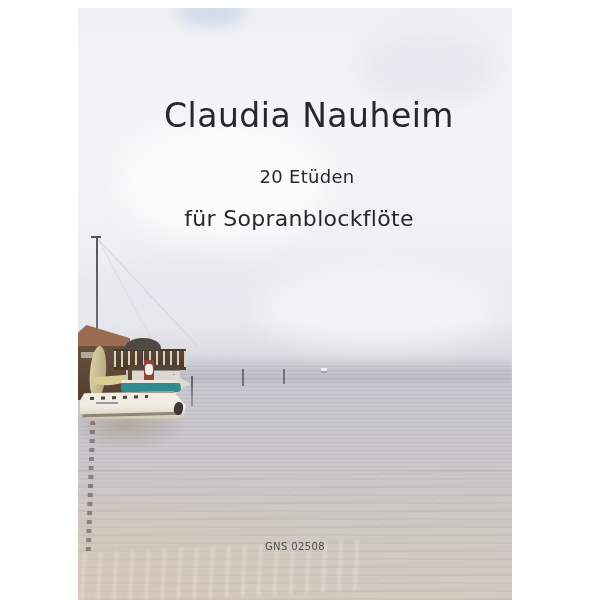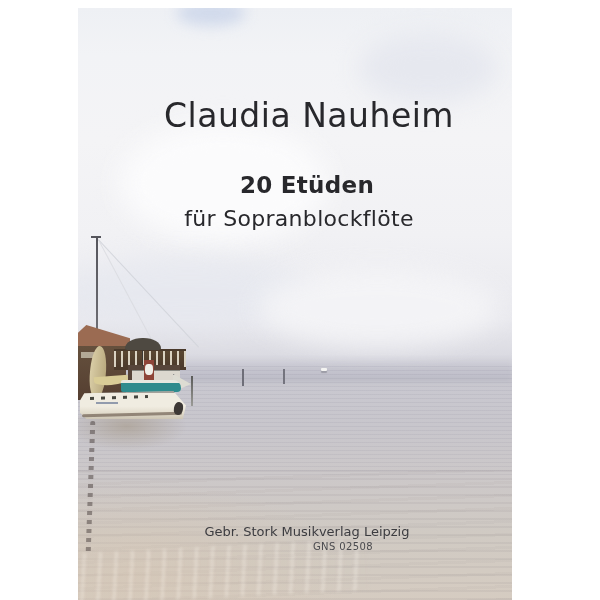--- a/index.html
+++ b/index.html
@@ -136,24 +136,24 @@
   .hull-waterline { left: 4px; top: 405px; width: 100px; height: 3px; background:#78695c; border-radius: 2px; transform: rotate(-1.5deg); opacity:.75; }
   .bow-fender { left: 96px; top: 394px; width: 9px; height: 13px; background:#3d3835; border-radius: 45%; transform: rotate(10deg); }
 
   .mooring-post-near { left: 113px; top: 368px; width: 2px; height: 30px; background: linear-gradient(180deg,#5a5a58,#9a9a96); }
   .mooring-post-far1 { left: 164px; top: 361px; width: 2px; height: 17px; background:#6e6e78; }
   .mooring-post-far2 { left: 205px; top: 361px; width: 2px; height: 15px; background:#74747e; }
 
   
   .txt { left: 0; width: 434px; text-align: center; color: #28282c; }
   .author-name { top: 88px;  font-size: 33px; letter-spacing: .5px; transform: translateX(14px); }
-  .work-title  { top: 164px; font-size: 23px; letter-spacing: .3px; transform: translateX(12px); font-weight: bold; }
+  .work-title  { top: 158px; font-size: 18px; letter-spacing: .3px; transform: translateX(12px); }
   .work-subtitle { top: 198px; font-size: 22px; letter-spacing: .3px; transform: translateX(4px); }
   .publisher-line { top: 516px; font-size: 13px; color: #3c3c40; transform: translateX(12px); }
-  .catalog-number { top: 533px; font-size: 10px; color: #4a4a4e; letter-spacing: .4px; padding-left: 48px; }
+  .catalog-number { top: 533px; font-size: 10px; color: #4a4a4e; letter-spacing: .4px; }
 </style>
 </head>
 <body>
 
 <div class="page">
 
   <div class="cover">
 
     <div class="cloud cloud-blue-top"></div>
     <div class="cloud cloud-gray-right"></div>
@@ -199,17 +199,16 @@
     <div class="hull-waterline"></div>
     <div class="bow-fender"></div>
 
     <div class="mooring-post-near"></div>
     <div class="mooring-post-far1"></div>
     <div class="mooring-post-far2"></div>
 
     <div class="txt author-name">Claudia Nauheim</div>
     <div class="txt work-title">20 Etüden</div>
     <div class="txt work-subtitle">für Sopranblockflöte</div>
-    <div class="txt publisher-line">Gebr. Stork Musikverlag Leipzig</div>
     <div class="txt catalog-number">GNS 02508</div>
 
   </div>
 </div>
 
 </body></html>

